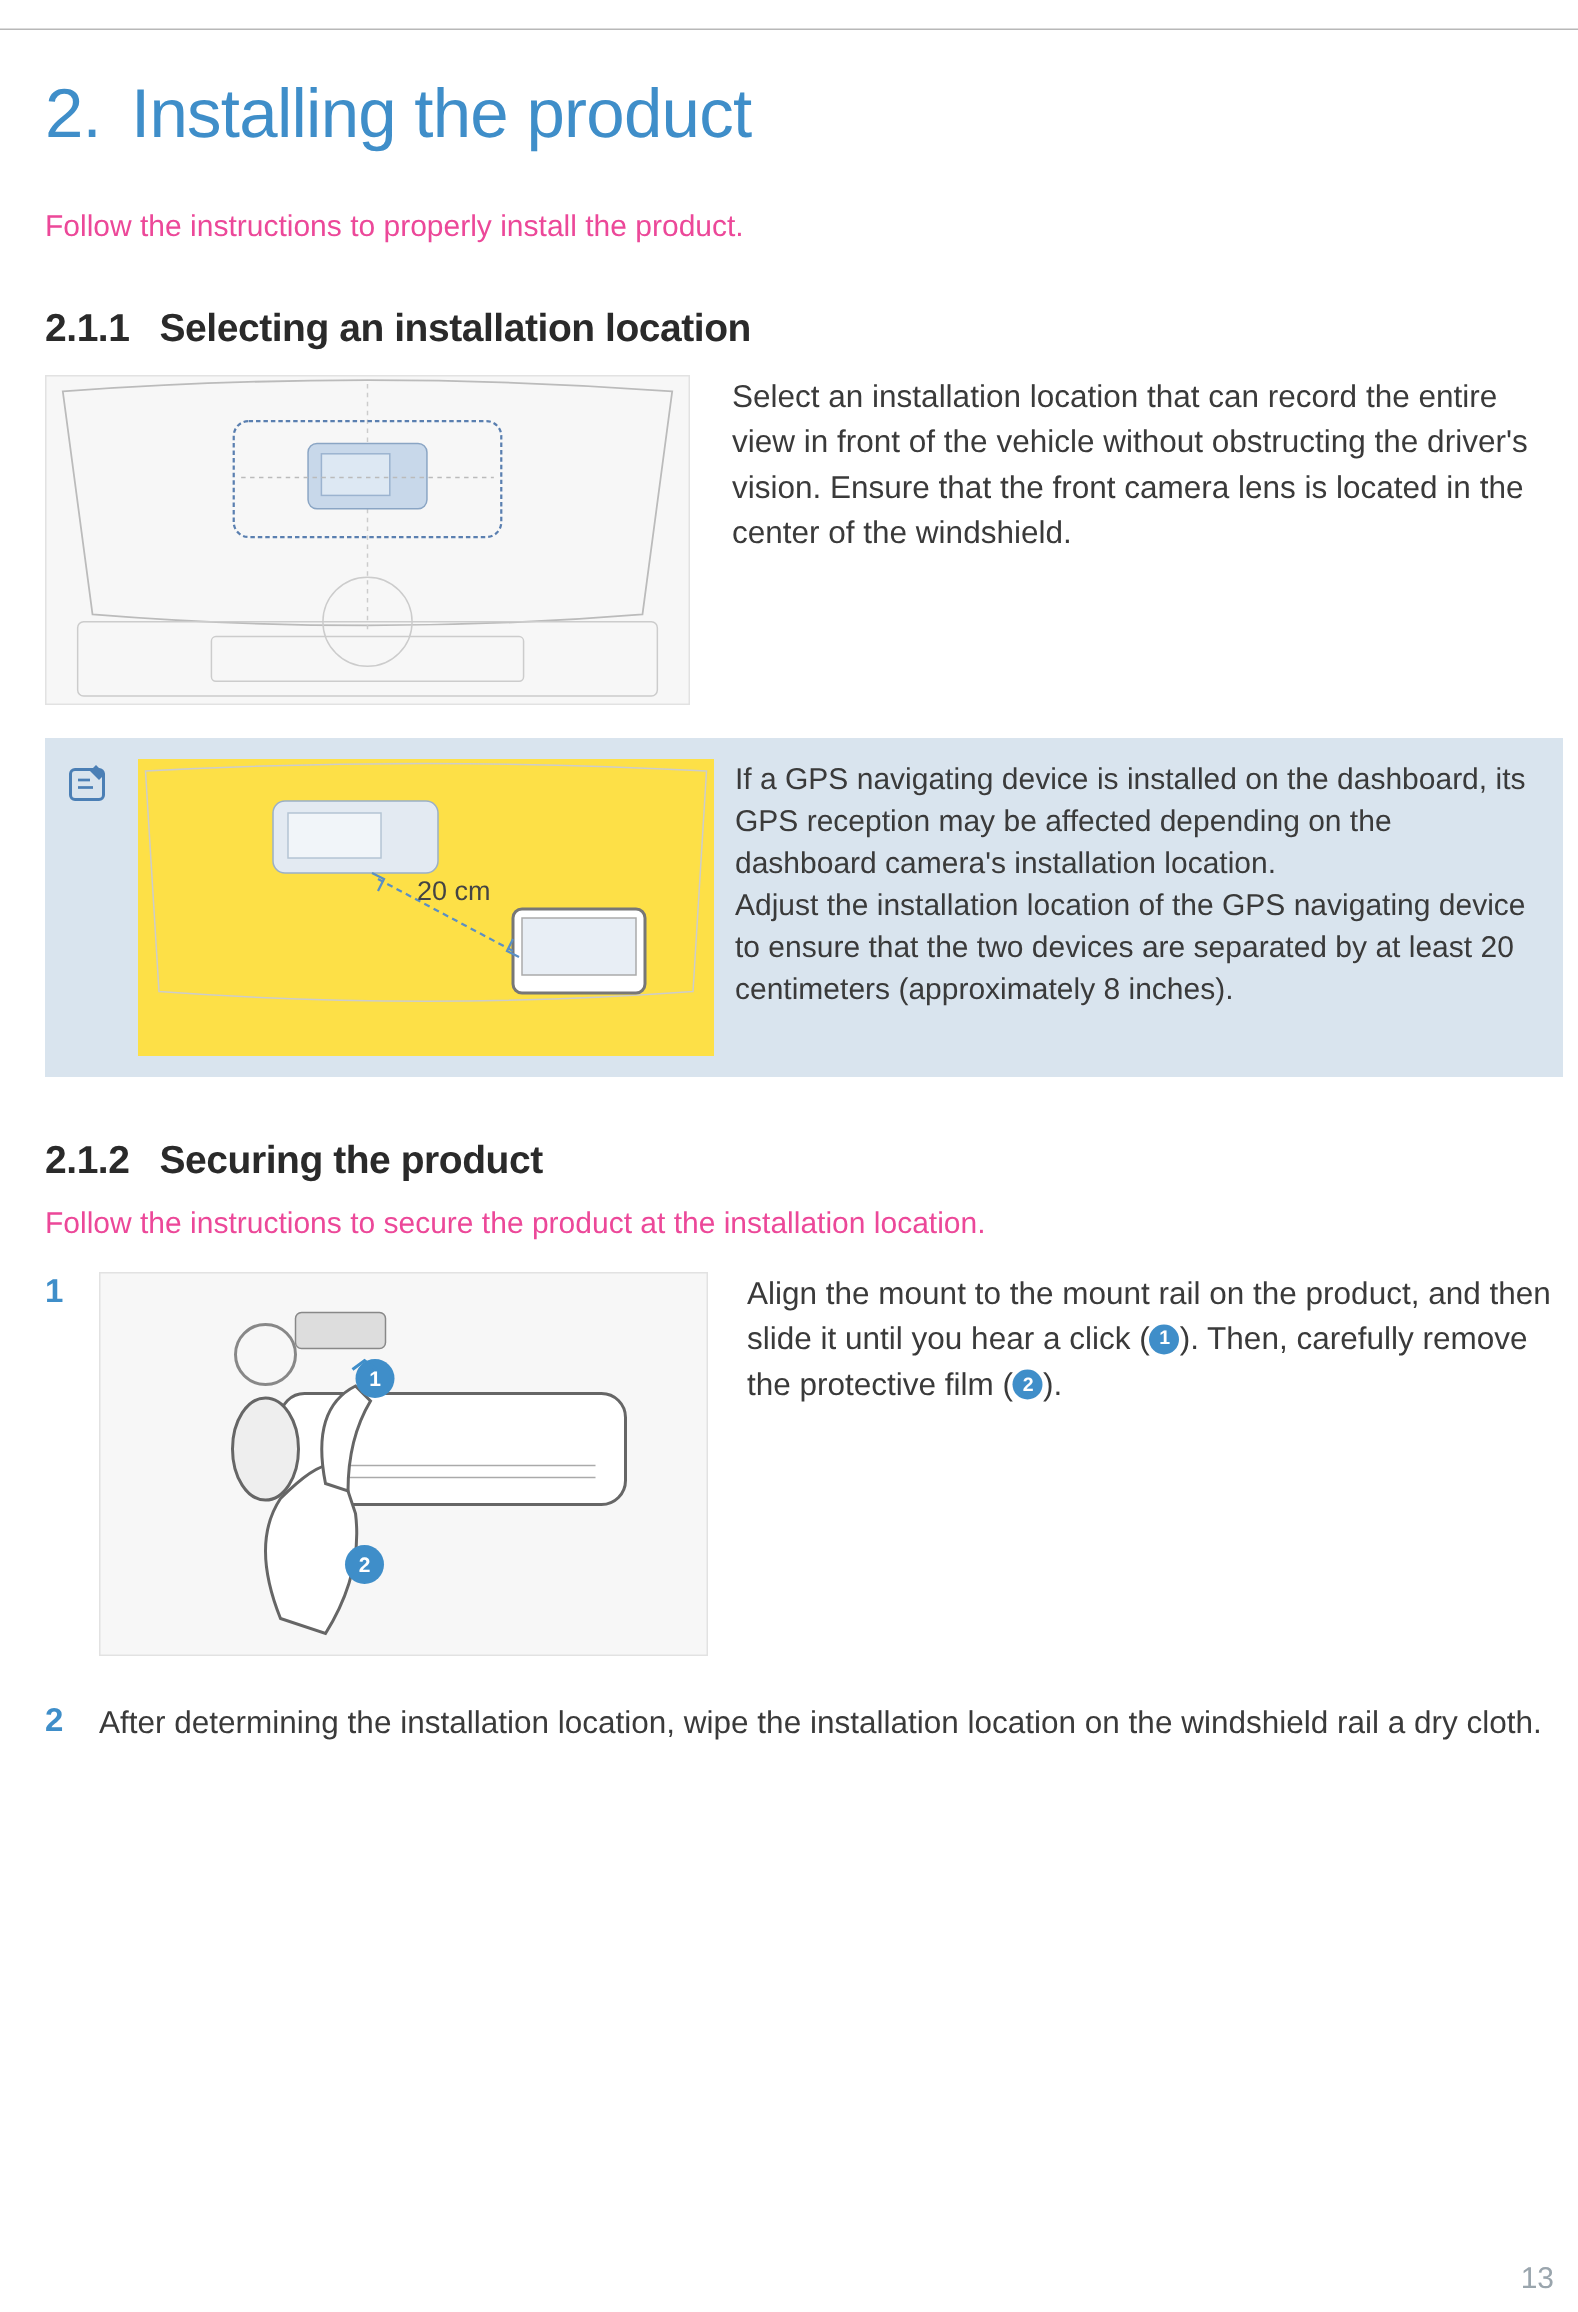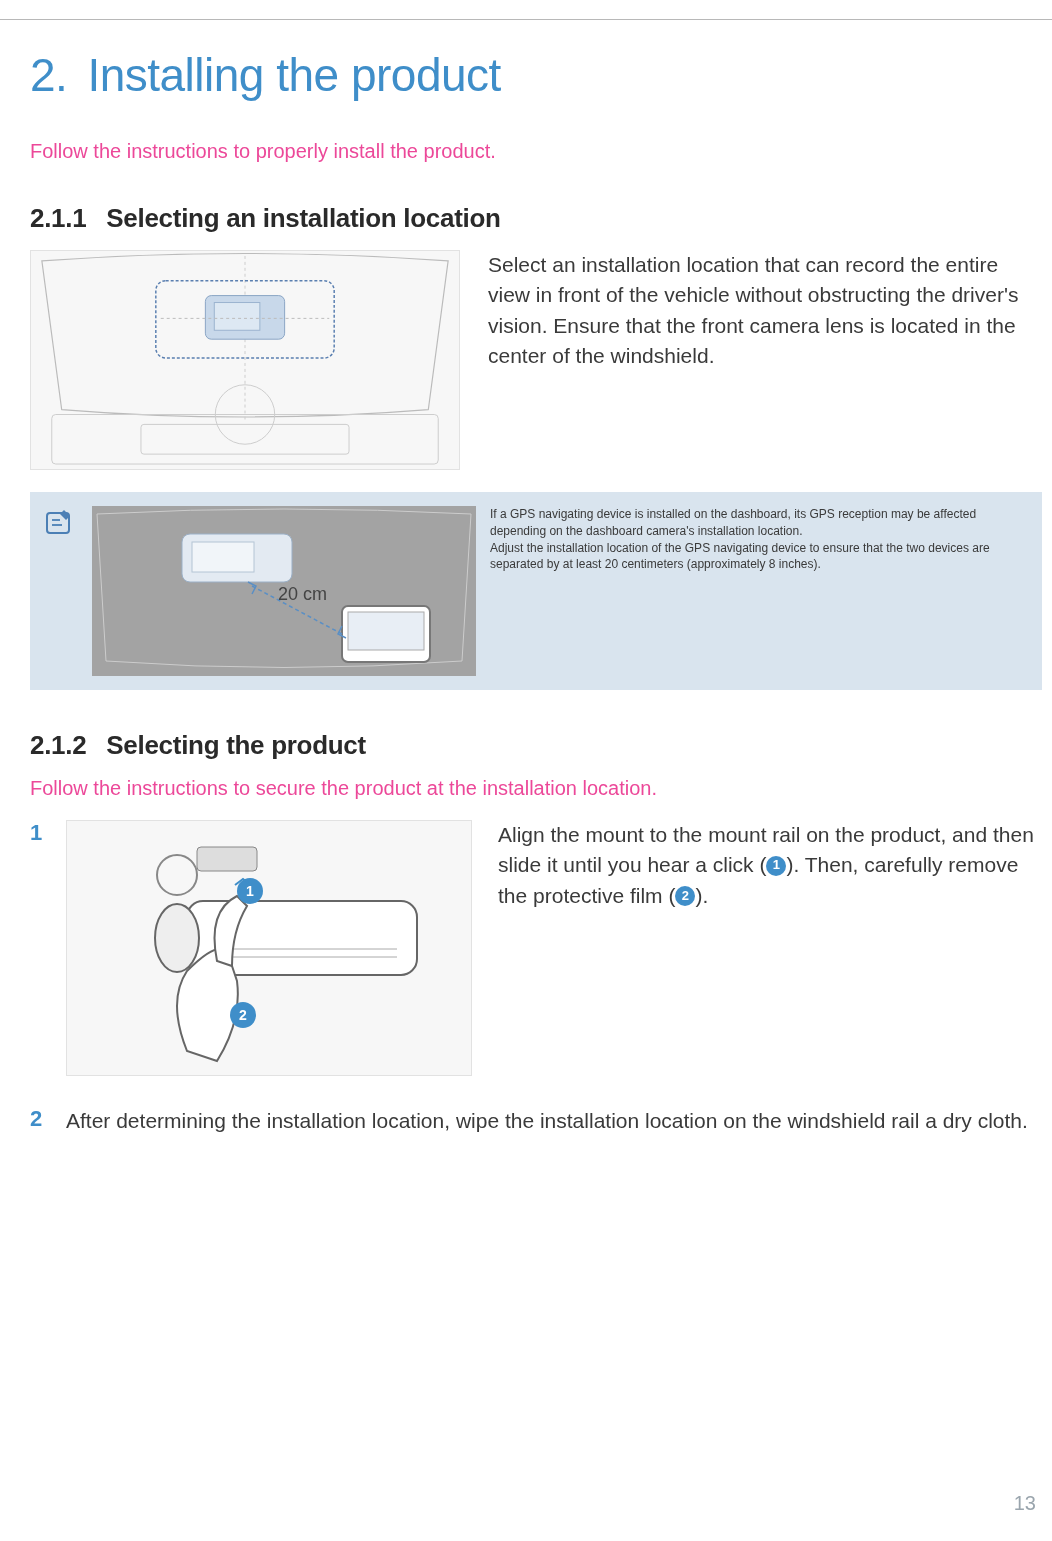--- a/index.html
+++ b/index.html
@@ -84,27 +84,27 @@
       padding: 14px 18px 14px 14px;
       gap: 14px;
       margin-bottom: 40px;
     }
     .note-icon {
       flex: 0 0 34px;
       padding-top: 2px;
     }
     .note-illus {
       flex: 0 0 384px;
-      height: 170px;
-      background: #a3a3a3;
+      height: 198px;
+      background: #fde047;
       position: relative;
     }
     .note-text {
       flex: 1;
-      font-size: 12px;
+      font-size: 20px;
       line-height: 1.4;
       color: #3a3a3a;
       font-weight: 300;
     }
     
     .step-row {
       display: flex;
       gap: 8px;
       margin-bottom: 30px;
     }
@@ -151,21 +151,21 @@
       font-weight: 700;
       align-items: center;
       justify-content: center;
       vertical-align: middle;
       position: relative;
       top: -1px;
     }
     .pagenum {
       position: absolute;
       right: 16px;
-      bottom: 26px;
+      bottom: 10px;
       color: #9aa5ad;
       font-size: 20px;
       font-weight: 500;
     }
     .page-wrap { position: relative; min-height: 1541px; }
     
     .dist-label {
       position: absolute;
       top: 78px; left: 186px;
       font-size: 18px;
@@ -231,21 +231,21 @@
       </svg>
       <div class="dist-label">20 cm</div>
     </div>
     <div class="note-text">
       <span>If a GPS navigating device is installed on the dashboard, its GPS reception may be affected depending on the dashboard camera's installation location.</span><br>
       <span>Adjust the installation location of the GPS navigating device to ensure that the two devices are separated by at least 20 centimeters (approximately 8 inches).</span>
     </div>
   </div>
 
   <h3 class="h3">
-    <span class="num">2.1.2</span><span>Selecting the product</span>
+    <span class="num">2.1.2</span><span>Securing the product</span>
   </h3>
 
   <p class="intro" style="margin-bottom:20px">Follow the instructions to secure the product at the installation location.</p>
 
   <div class="step-row">
     <div class="step-num">1</div>
     <div class="step-illus">
       <svg viewBox="0 0 404 256" width="404" height="256">
         <rect x="130" y="26" width="60" height="24" rx="4" fill="#ddd" stroke="#888"></rect>
         <rect x="90" y="34" width="40" height="40" rx="20" fill="none" stroke="#888" stroke-width="2"></rect>

